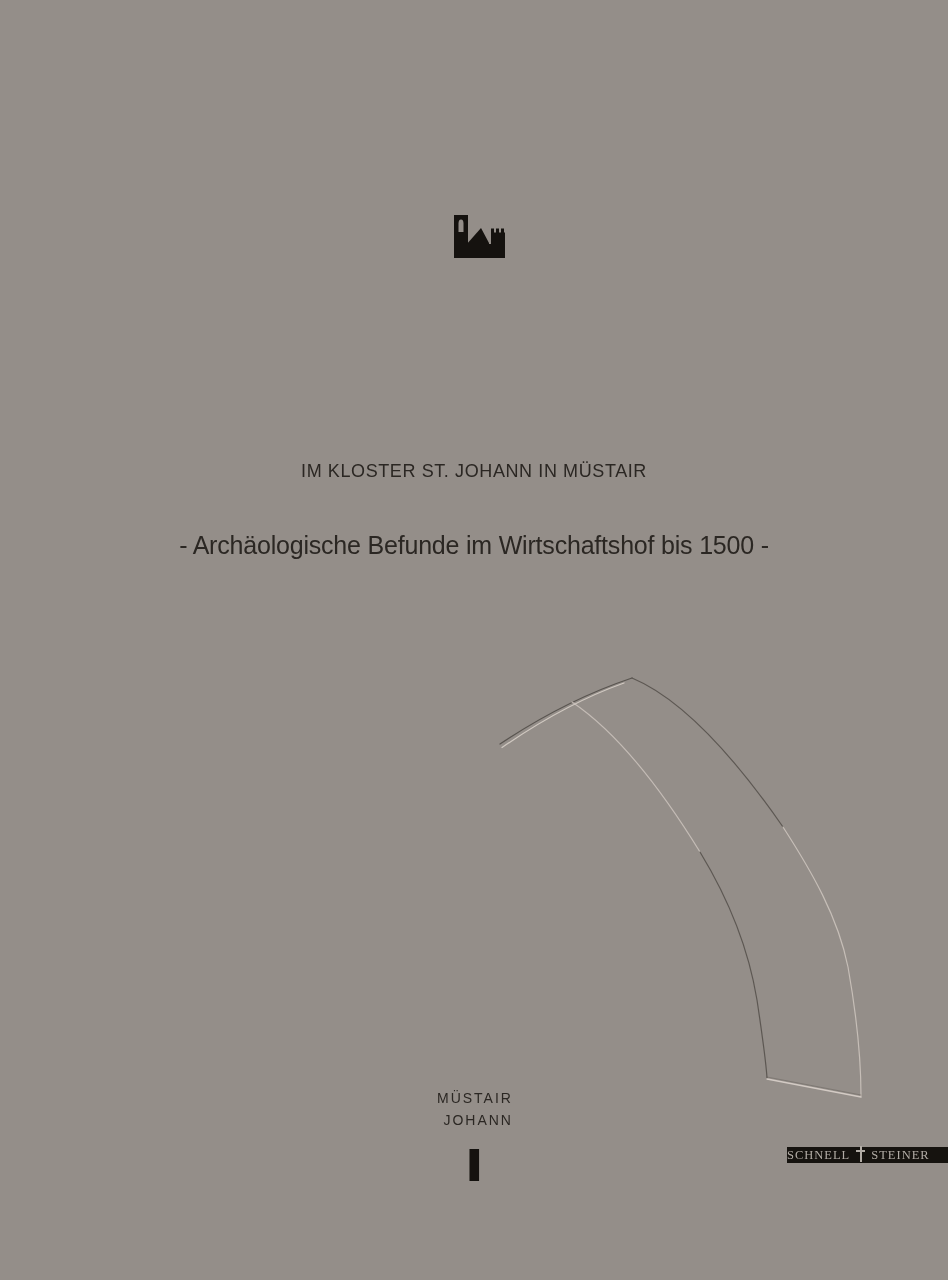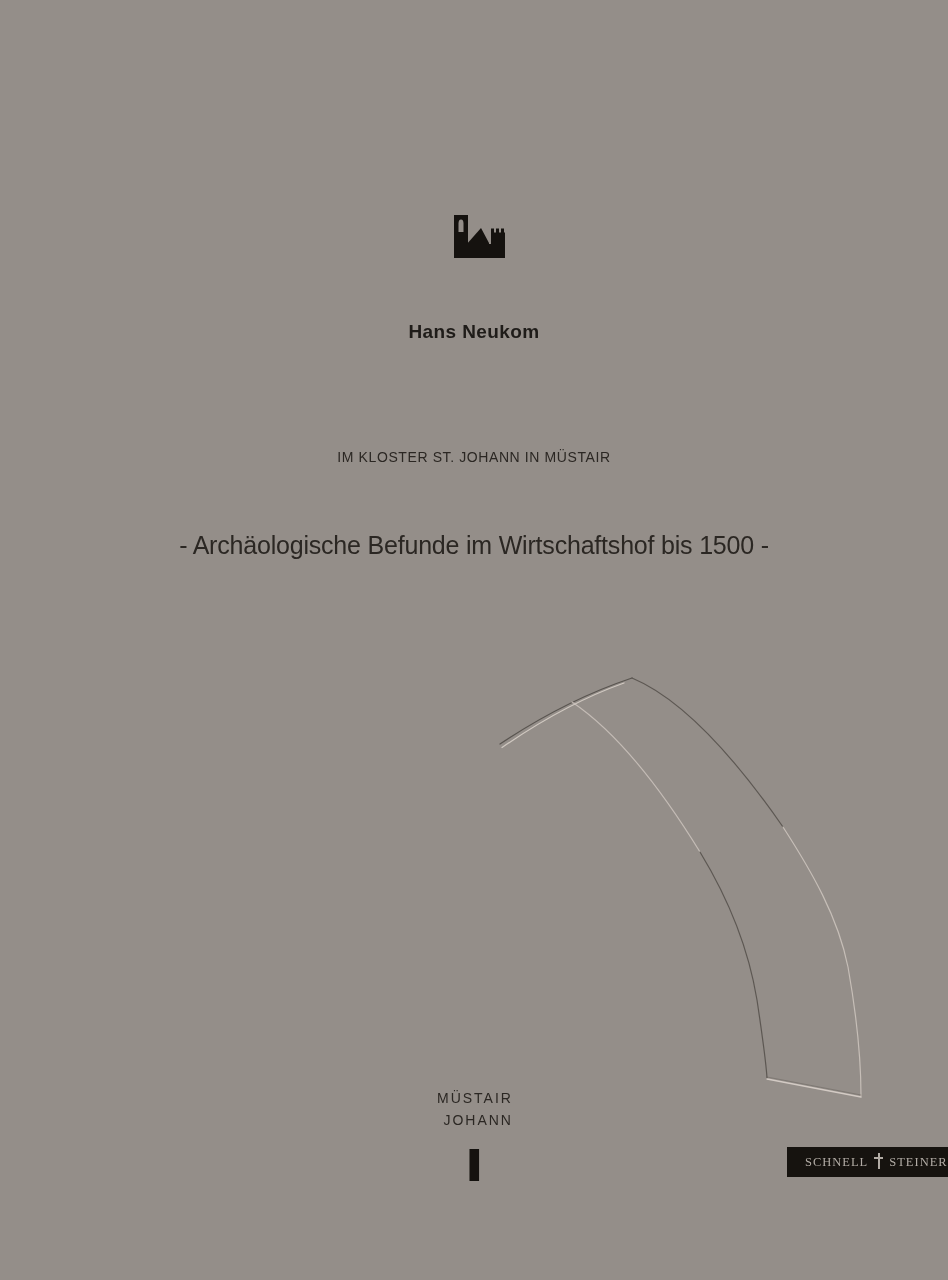--- a/index.html
+++ b/index.html
@@ -11,35 +11,35 @@
     overflow:hidden;
     font-family:"Liberation Sans",sans-serif;
     color:#1d1a17;
   }
   .centered{position:absolute;left:0;width:948px;text-align:center;white-space:nowrap;}
 
   .logo-wrap{position:absolute;left:453px;top:214px;width:52px;height:44px;}
 
   .author{top:322px;font-size:19px;font-weight:bold;letter-spacing:.4px;color:#1f1c19;line-height:1;}
   .title{top:391px;font-size:49px;font-weight:400;letter-spacing:-1.5px;color:#1b1815;line-height:1;}
-  .subtitle{top:450px;font-size:14px;font-weight:400;letter-spacing:.6px;color:#2b2723;line-height:1;}
+  .subtitle{top:462px;font-size:18px;font-weight:400;letter-spacing:.6px;color:#2b2723;line-height:1;}
   .tagline{top:533px;font-size:25px;font-weight:400;letter-spacing:-.2px;color:#2b2723;line-height:1;}
 
   .arc-svg{position:absolute;left:0;top:0;width:948px;height:1280px;pointer-events:none;}
 
   .series{position:absolute;left:437px;top:1087px;line-height:22px;
     font-size:14px;letter-spacing:2px;color:#2b2723;}
   .series div{height:22px;text-align:right;}
   .volume{position:absolute;left:465px;top:1142px;font-size:46px;line-height:1;
     font-weight:bold;color:#15120f;transform:scaleX(1.45);transform-origin:left top;}
 
   .pubbar{
-    position:absolute;left:787px;top:1147px;width:161px;height:30px;
+    position:absolute;left:787px;top:1147px;width:161px;height:16px;
     background:#16130f;display:flex;align-items:center;justify-content:flex-start;
-    padding-left:18px;box-sizing:border-box;
+    box-sizing:border-box;
     font-family:"Liberation Serif",serif;font-size:12.5px;letter-spacing:1px;
     color:#b2aca5;white-space:nowrap;
   }
   .pub-cross{position:relative;display:inline-block;width:9px;height:16px;margin:0 6px 2px 6px;}
   .pub-cross::before{content:"";position:absolute;left:4px;top:0;width:1.5px;height:16px;background:#b2aca5;}
   .pub-cross::after{content:"";position:absolute;left:0;top:4px;width:9px;height:1.5px;background:#b2aca5;}
 </style>
 </head>
 <body>
 
@@ -56,21 +56,20 @@
 
       <rect x="38" y="18.5" width="14" height="13" fill="#15120f"></rect>
       <rect x="38" y="14.5" width="3" height="5" fill="#15120f"></rect>
       <rect x="43" y="14.5" width="3" height="5" fill="#15120f"></rect>
       <rect x="48" y="14.5" width="3" height="5" fill="#15120f"></rect>
 
       <rect x="1" y="30" width="51" height="14" fill="#15120f"></rect>
     </svg>
   </div>
 
-  <div class="centered author">Hans Neukom</div>
 
 
   <div class="centered subtitle">IM KLOSTER ST. JOHANN IN MÜSTAIR</div>
 
   <div class="centered tagline">- Archäologische Befunde im Wirtschaftshof bis 1500 -</div>
 
   <svg class="arc-svg" viewBox="0 0 948 1280">
     <g fill="none" stroke-linecap="round">
 
       <path d="M500 744 Q566 700 632 678" stroke="#4f4a45" stroke-width="1.3" opacity="0.85"></path>

